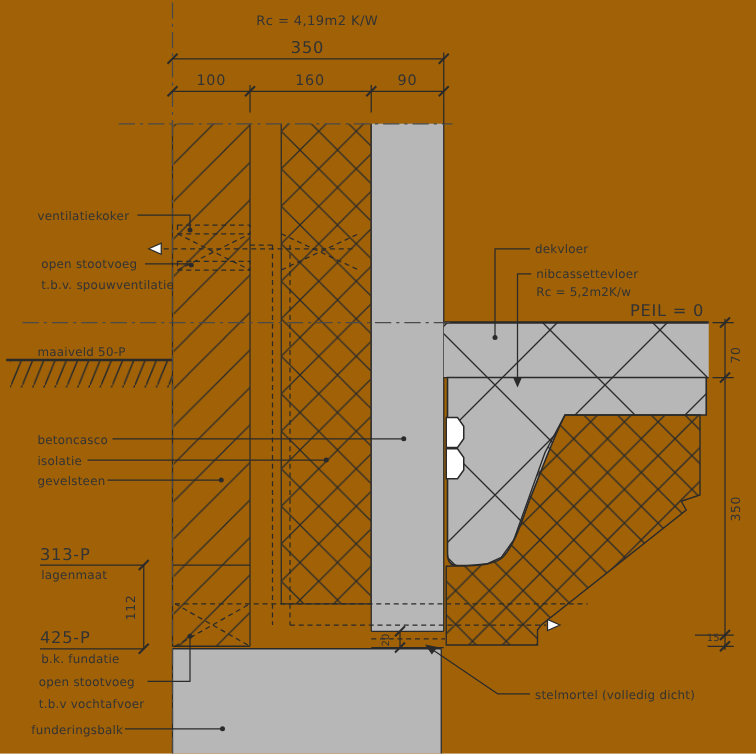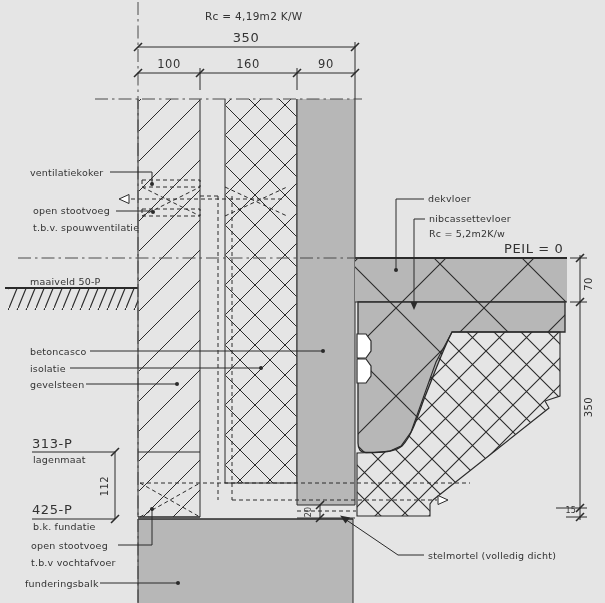--- a/index.html
+++ b/index.html
@@ -1,16 +1,16 @@
 <!DOCTYPE html>
 <html><head>
 <meta charset="utf-8">
 <style>
   html,body{margin:0;padding:0;background:#ffffff;}
-  .canvas{width:605px;height:603px;position:relative;background:#e5e5e5;overflow:hidden;}
+  .canvas{width:605px;height:603px;position:relative;background:#a16207;overflow:hidden;}
   svg{display:block;}
   text{font-family:"DejaVu Sans","Liberation Sans",sans-serif;fill:#333;}
   .t9 {font-size:9.5px;letter-spacing:.2px;}
   .t10{font-size:10.5px;letter-spacing:.3px;}
   .t11{font-size:11.5px;letter-spacing:.6px;}
   .t13{font-size:13px;letter-spacing:.6px;}
   .tdim{font-size:10px;letter-spacing:.4px;}
   .t8{font-size:8px;letter-spacing:.2px;}
   .ln{stroke:#2a2a2a;stroke-width:1;fill:none;}
   .lnb{stroke:#2a2a2a;stroke-width:2;fill:none;}

